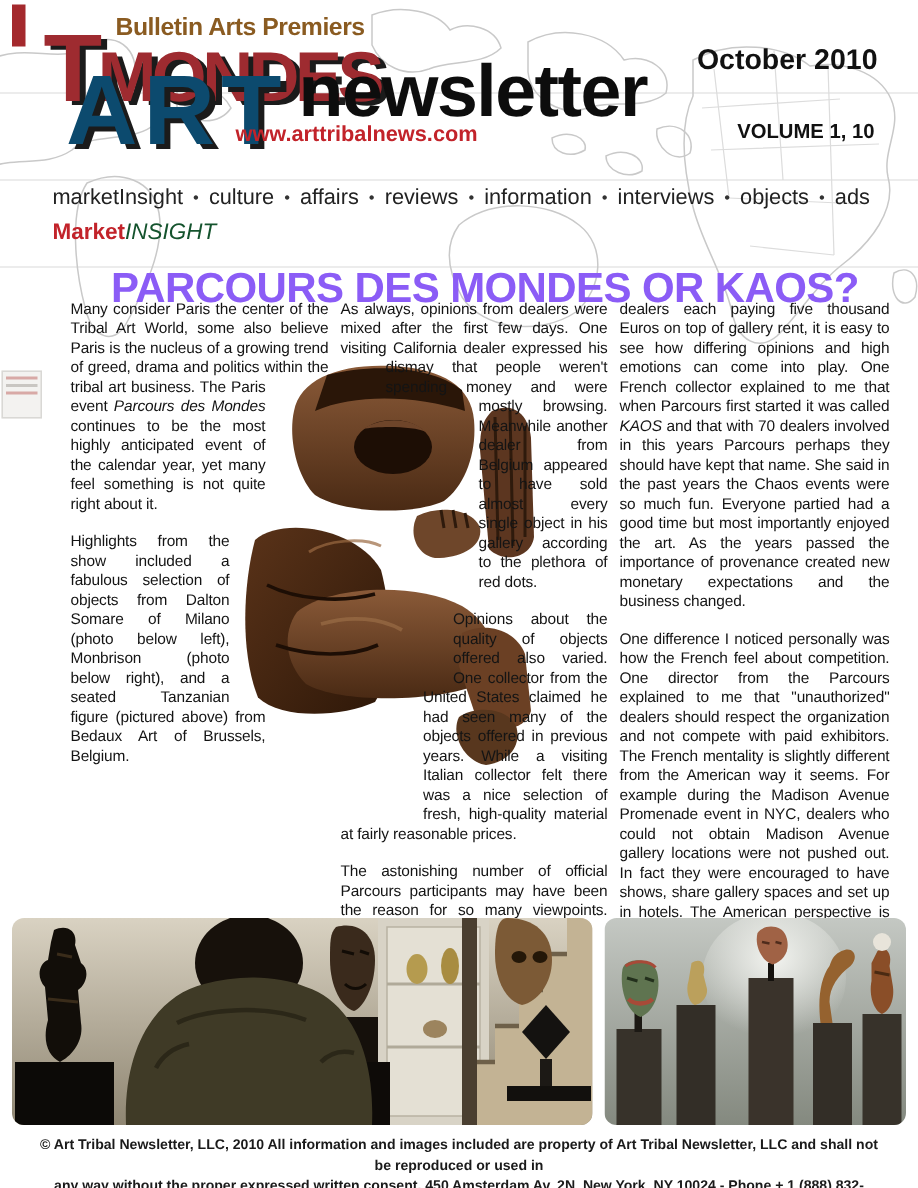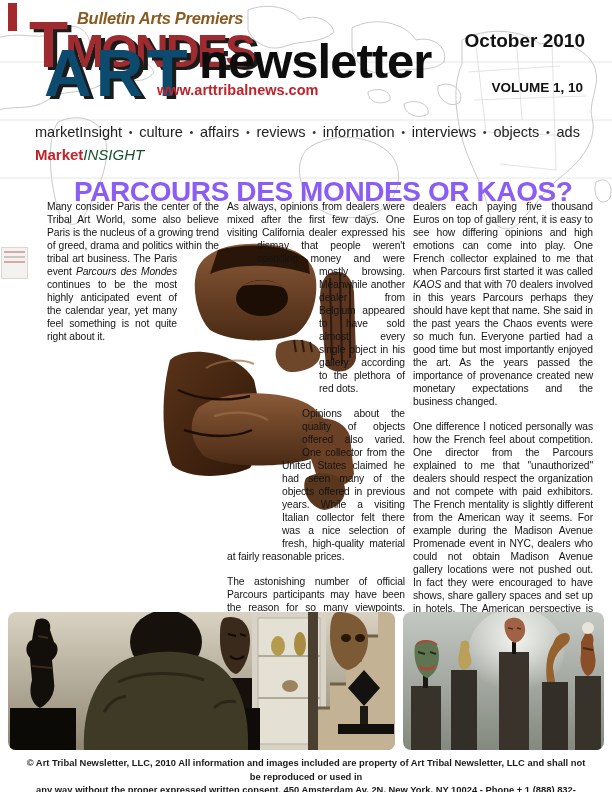--- a/index.html
+++ b/index.html
@@ -2,21 +2,21 @@
 <html><head>
 <meta charset="utf-8">
 <style>
   html,body{margin:0;padding:0;background:#ffffff;}
   .page{position:relative;width:612px;height:792px;background:#fff;overflow:hidden;
         font-family:"Liberation Sans",sans-serif;color:#111;}
   
   .worldmap{position:absolute;left:0;top:0;z-index:0;}
   .redbar{position:absolute;left:8px;top:3px;width:9px;height:28px;background:#a4292d;z-index:3;}
   .tagline{position:absolute;left:77px;top:9px;font-size:16.5px;font-weight:bold;
-           color:#8a5b21;letter-spacing:-0.3px;z-index:3;font-style:italic;}
+           color:#8a5b21;letter-spacing:-0.3px;z-index:3;}
   .logo-tribal{position:absolute;left:29px;top:13px;z-index:2;color:#9e2b30;
            font-weight:900;font-size:47px;letter-spacing:-3px;line-height:1;
            text-shadow:4px 3px 0 #1b1b1b;}
   .logo-tribal .bigT{font-size:64px;}
   .logo-art{position:absolute;left:44px;top:40px;z-index:4;color:#0c4a6e;
            font-weight:900;font-size:66px;letter-spacing:4px;line-height:1;
            text-shadow:4px 3px 0 #1b1b1b;}
   .logo-news{position:absolute;left:199px;top:37px;z-index:5;color:#0d0d0d;
            font-weight:700;font-size:49px;letter-spacing:-1px;line-height:1;}
   .logo-url{position:absolute;left:157px;top:82px;z-index:6;color:#c2232a;
@@ -151,20 +151,21 @@
 
     <path d="M20 150 C40 160 70 162 92 156 M26 190 C50 198 76 198 94 190" stroke="#1d0e05" stroke-width="2.4" fill="none"></path>
     <path d="M48 128 C60 120 84 118 96 124" stroke="#9a6a42" stroke-width="2" fill="none" opacity="0.7"></path>
     <path d="M56 176 C76 170 96 172 110 180" stroke="#a87a50" stroke-width="2.5" fill="none" opacity="0.5"></path>
   </svg>
 
   <div class="columns">
     <div class="col col1">
       <div class="wrap-r"></div>
       <p><span>Many consider Paris the center of the Tribal Art World, some also believe Paris is the nucleus of a growing trend of greed, drama and politics within the tribal art business.  The Paris event </span><i>Parcours des Mondes</i><span> continues to be the most highly anticipated event of the calendar year, yet many feel something is not quite right about it.</span></p>
+      <p>Highlights from the show included a fabulous selection of objects from Dalton Somare of Milano (photo below left), Monbrison (photo below right), and a seated Tanzanian figure (pictured above) from Bedaux Art of Brussels, Belgium.</p>
     </div>
     <div class="col col2">
       <div class="wrap-l"></div>
       <p>As always, opinions from dealers were mixed after the first few days.  One visiting California dealer expressed his dismay that people weren't spending money and were mostly browsing.  Meanwhile another dealer from Belgium appeared to have sold almost every single object in his gallery according to the plethora of red dots.</p>
       <p>Opinions about the quality of objects offered also varied.  One collector from the United States claimed he had seen many of the objects offered in previous years. While a visiting Italian collector felt there was a nice selection of fresh, high-quality material at fairly reasonable prices.</p>
       <p>The astonishing number of official Parcours participants may have been the reason for so many viewpoints.  With close to seventy</p>
     </div>
     <div class="col col3">
       <p><span>dealers each paying five thousand Euros on top of gallery rent, it is easy to see how differing opinions and high emotions can come into play. One French collector explained to me that when Parcours first started it was called </span><i>KAOS</i><span> and that with 70 dealers involved in this years Parcours perhaps they should have kept that name. She said in the past years the Chaos events were so much fun. Everyone partied had a good time but most importantly enjoyed the art.  As the years passed the importance of provenance created new monetary expectations and the business changed.</span></p>
       <p>One difference I noticed personally was how the French feel about competition. One director from the Parcours explained to me that "unauthorized" dealers should respect the organization and not compete with paid exhibitors.  The French mentality is slightly different from the American way it seems.  For example during the Madison Avenue Promenade event in NYC, dealers who could not obtain Madison Avenue gallery locations were not pushed out.  In fact they were encouraged to have shows, share gallery spaces and set up in hotels. The American perspective is that friendly competition is what keeps the business exciting.  The French perspective is that unwanted competition is a threat to the most important element of the market and that element is control.</p>

